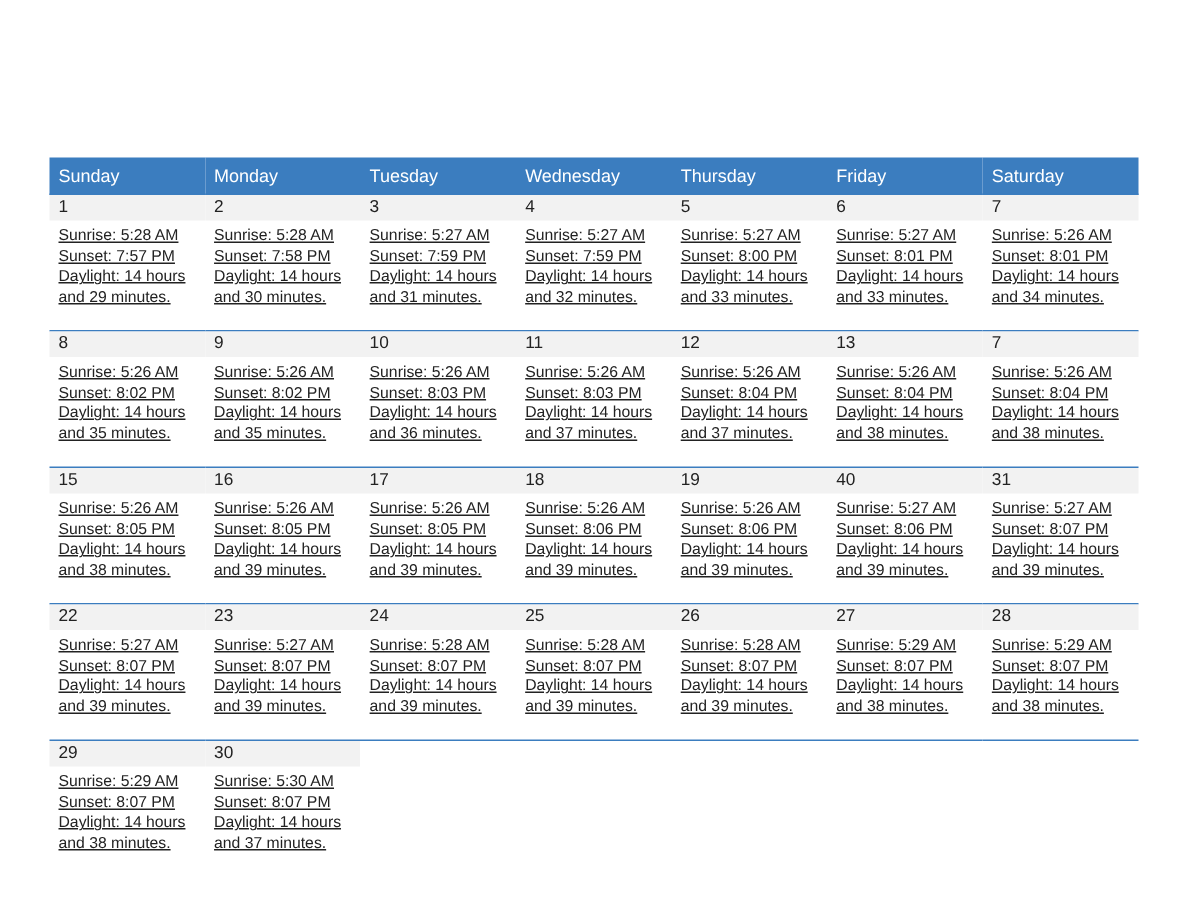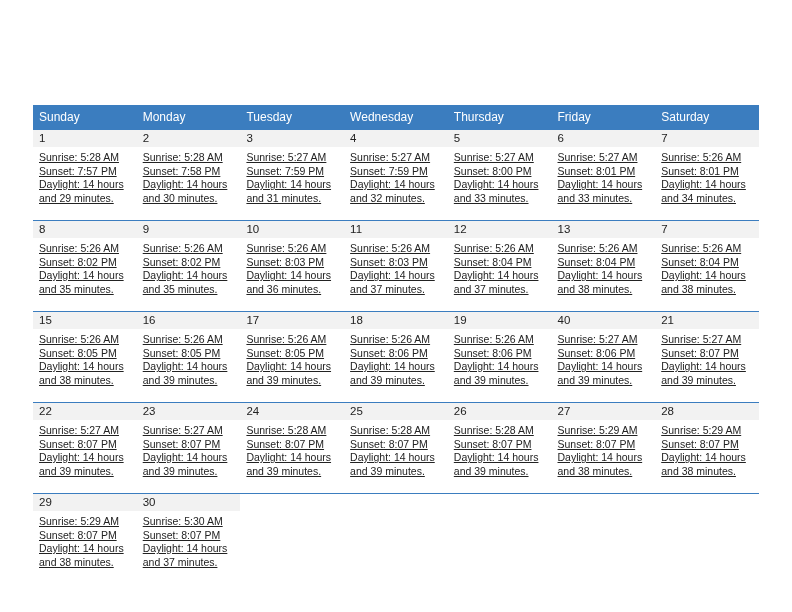--- a/index.html
+++ b/index.html
@@ -388,21 +388,21 @@
               <div class="cell-lines">
                 <div>Sunrise: 5:27 AM</div>
                 <div>Sunset: 8:06 PM</div>
                 <div>Daylight: 14 hours</div>
                 <div>and 39 minutes.</div>
               </div>
             </div>
           </td>
           <td>
             <div class="cell">
-              <div class="daynum-band">21</div>
+              <div class="daynum-band">31</div>
               <div class="cell-lines">
                 <div>Sunrise: 5:27 AM</div>
                 <div>Sunset: 8:07 PM</div>
                 <div>Daylight: 14 hours</div>
                 <div>and 39 minutes.</div>
               </div>
             </div>
           </td>
         </tr>
         <tr class="week-row">

